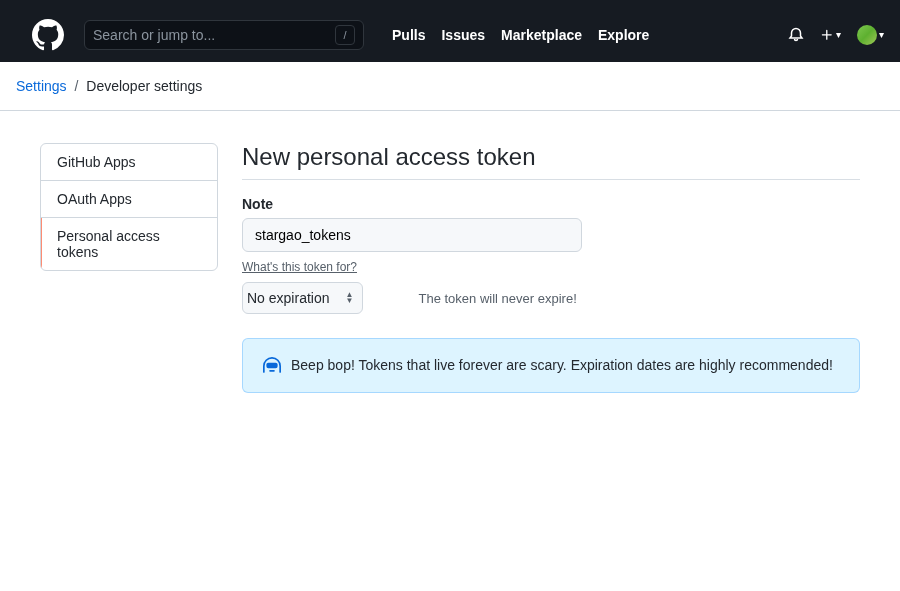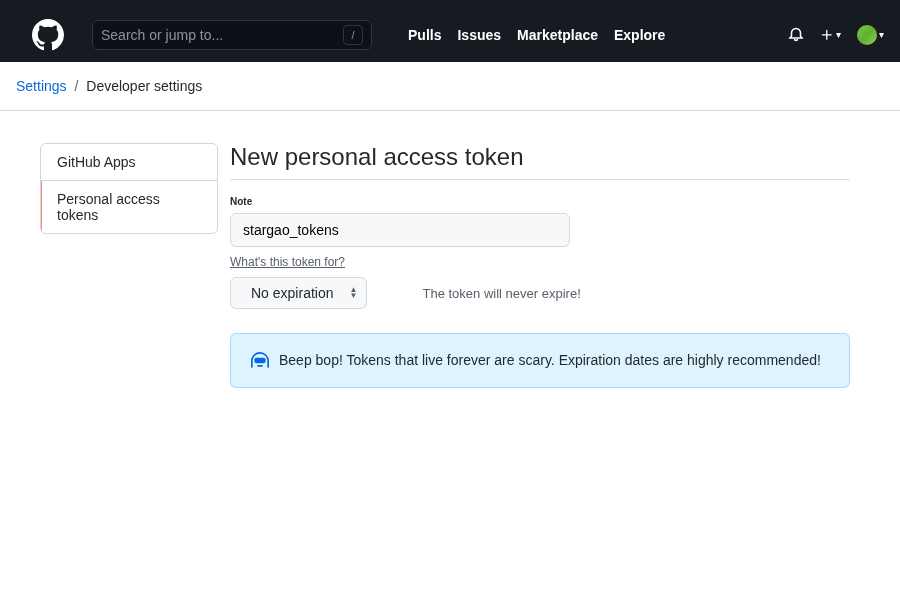--- a/index.html
+++ b/index.html
@@ -1,54 +1,54 @@
 <!DOCTYPE html>
 <html><head>
   <meta charset="utf-8">
   <style>
     * { box-sizing: border-box; margin: 0; padding: 0; }
     body { font-family: -apple-system, BlinkMacSystemFont, "Segoe UI", Helvetica, Arial, sans-serif; color: #24292f; background: #fff; font-size: 14px; }
     
-    .header { background: #161b22; height: 62px; display: flex; align-items: center; padding: 7px 16px 0 32px; gap: 28px; }
+    .header { background: #161b22; height: 62px; display: flex; align-items: center; padding: 7px 16px 0 32px; gap: 20px; }
     .logo { width: 32px; height: 32px; color: #fff; }
     .search-box { background: #0d1117; border: 1px solid #30363d; border-radius: 6px; height: 30px; width: 280px; display: flex; align-items: center; padding: 0 8px; color: #8b949e; font-size: 14px; }
     .search-text { flex: 1; }
     .slash { border: 1px solid #30363d; border-radius: 4px; width: 20px; height: 20px; display: flex; align-items: center; justify-content: center; font-size: 11px; color: #8b949e; }
     .nav-links { display: flex; gap: 16px; margin-left: 8px; }
     .nav-link { color: #fff; font-weight: 600; font-size: 14px; text-decoration: none; cursor: pointer; }
     .header-spacer { flex: 1; }
     .header-icon { color: #fff; cursor: pointer; display: flex; align-items: center; gap: 2px; }
     .header-icons { display: flex; align-items: center; gap: 16px; }
     .caret { font-size: 10px; }
     .avatar { width: 20px; height: 20px; border-radius: 50%; background: linear-gradient(135deg, #7ec850 0%, #5eb030 50%, #a0c858 100%); }
     
     .breadcrumb-bar { padding: 16px 16px; border-bottom: 1px solid #d0d7de; }
     .breadcrumb-link { color: #0969da; text-decoration: none; cursor: pointer; }
     .breadcrumb-sep { color: #57606a; margin: 0 4px; }
     .breadcrumb-current { color: #24292f; }
     
-    .container { display: flex; padding: 32px 40px; gap: 12px; }
+    .container { display: flex; padding: 32px 40px; gap: 24px; }
     .sidebar { width: 178px; flex-shrink: 0; }
     .sidebar-menu { border: 1px solid #d0d7de; border-radius: 6px; overflow: hidden; }
     .sidebar-item { padding: 10px 16px; border-bottom: 1px solid #d0d7de; cursor: pointer; font-size: 14px; position: relative; }
     .sidebar-item:last-child { border-bottom: none; }
     .sidebar-item.active::before { content: ""; position: absolute; left: -1px; top: 0; bottom: 0; width: 2px; background: #fd8c73; }
     
     .main { flex: 1; max-width: 620px; }
     .page-title { font-size: 24px; font-weight: 400; margin-bottom: 12px; padding-bottom: 8px; border-bottom: 1px solid #d8dee4; }
     .description { color: #24292f; line-height: 1.5; margin: 16px 0; font-size: 14px; }
     .description a { color: #0969da; text-decoration: none; cursor: pointer; }
     
-    .form-label { font-weight: 600; font-size: 10px; display: block; margin-bottom: 6px; margin-top: 16px; }
+    .form-label { font-weight: 600; font-size: 14px; display: block; margin-bottom: 6px; margin-top: 16px; }
     .required { color: #cf222e; }
     .input-note { width: 340px; padding: 6px 12px; border: 1px solid #d0d7de; border-radius: 6px; font-size: 14px; background: #f6f8fa; height: 34px; }
     .help-text { color: #57606a; font-size: 12px; margin-top: 8px; text-decoration: underline; }
     
     .expiration-row { display: flex; align-items: center; gap: 16px; margin-top: 8px; }
-    .select-box { padding: 5px 32px 5px 20px; border: 1px solid #d0d7de; border-radius: 6px; background: #f6f8fa; font-size: 14px; position: relative; cursor: pointer; height: 32px; display: flex; align-items: center; }
+    .select-box { padding: 5px 32px 5px 4px; border: 1px solid #d0d7de; border-radius: 6px; background: #f6f8fa; font-size: 14px; position: relative; cursor: pointer; height: 32px; display: flex; align-items: center; }
     .select-arrows { position: absolute; right: 8px; display: flex; flex-direction: column; font-size: 8px; line-height: 6px; color: #57606a; }
     .expiration-hint { color: #57606a; font-size: 13px; margin-left: 40px; }
     
     .flash { background: #ddf4ff; border: 1px solid rgba(84, 174, 255, 0.4); border-radius: 6px; padding: 16px 20px; margin-top: 24px; display: flex; gap: 10px; line-height: 1.5; color: #24292f; }
     .flash-icon { flex-shrink: 0; width: 18px; height: 18px; margin-top: 2px; color: #0969da; }
   </style>
 </head>
 <body>
 
 <div class="header">
@@ -90,20 +90,23 @@
   <span class="breadcrumb-sep">/</span>
   <span class="breadcrumb-current">Developer settings</span>
 </div>
 
 <div class="container">
   <div class="sidebar">
     <div class="sidebar-menu">
       <div class="sidebar-item">
         <span>GitHub Apps</span>
       </div>
+      <div class="sidebar-item">
+        <span>OAuth Apps</span>
+      </div>
       <div class="sidebar-item active">
         <span>Personal access tokens</span>
       </div>
     </div>
   </div>
 
   <div class="main">
     <h1 class="page-title">New personal access token</h1>
     
     

